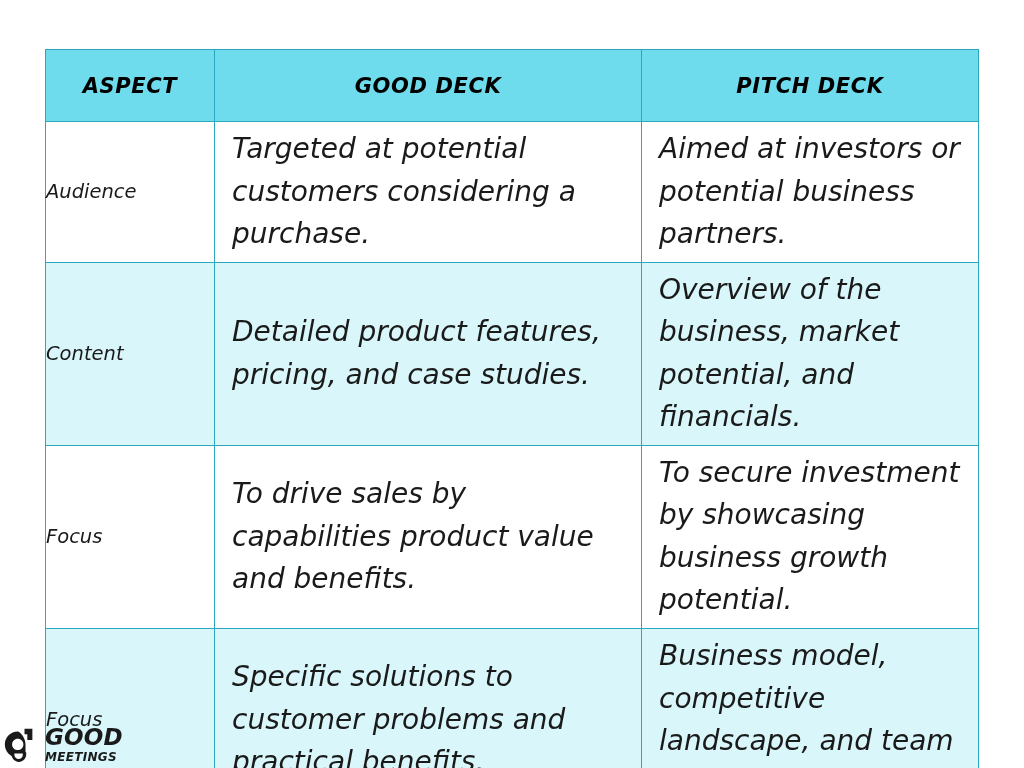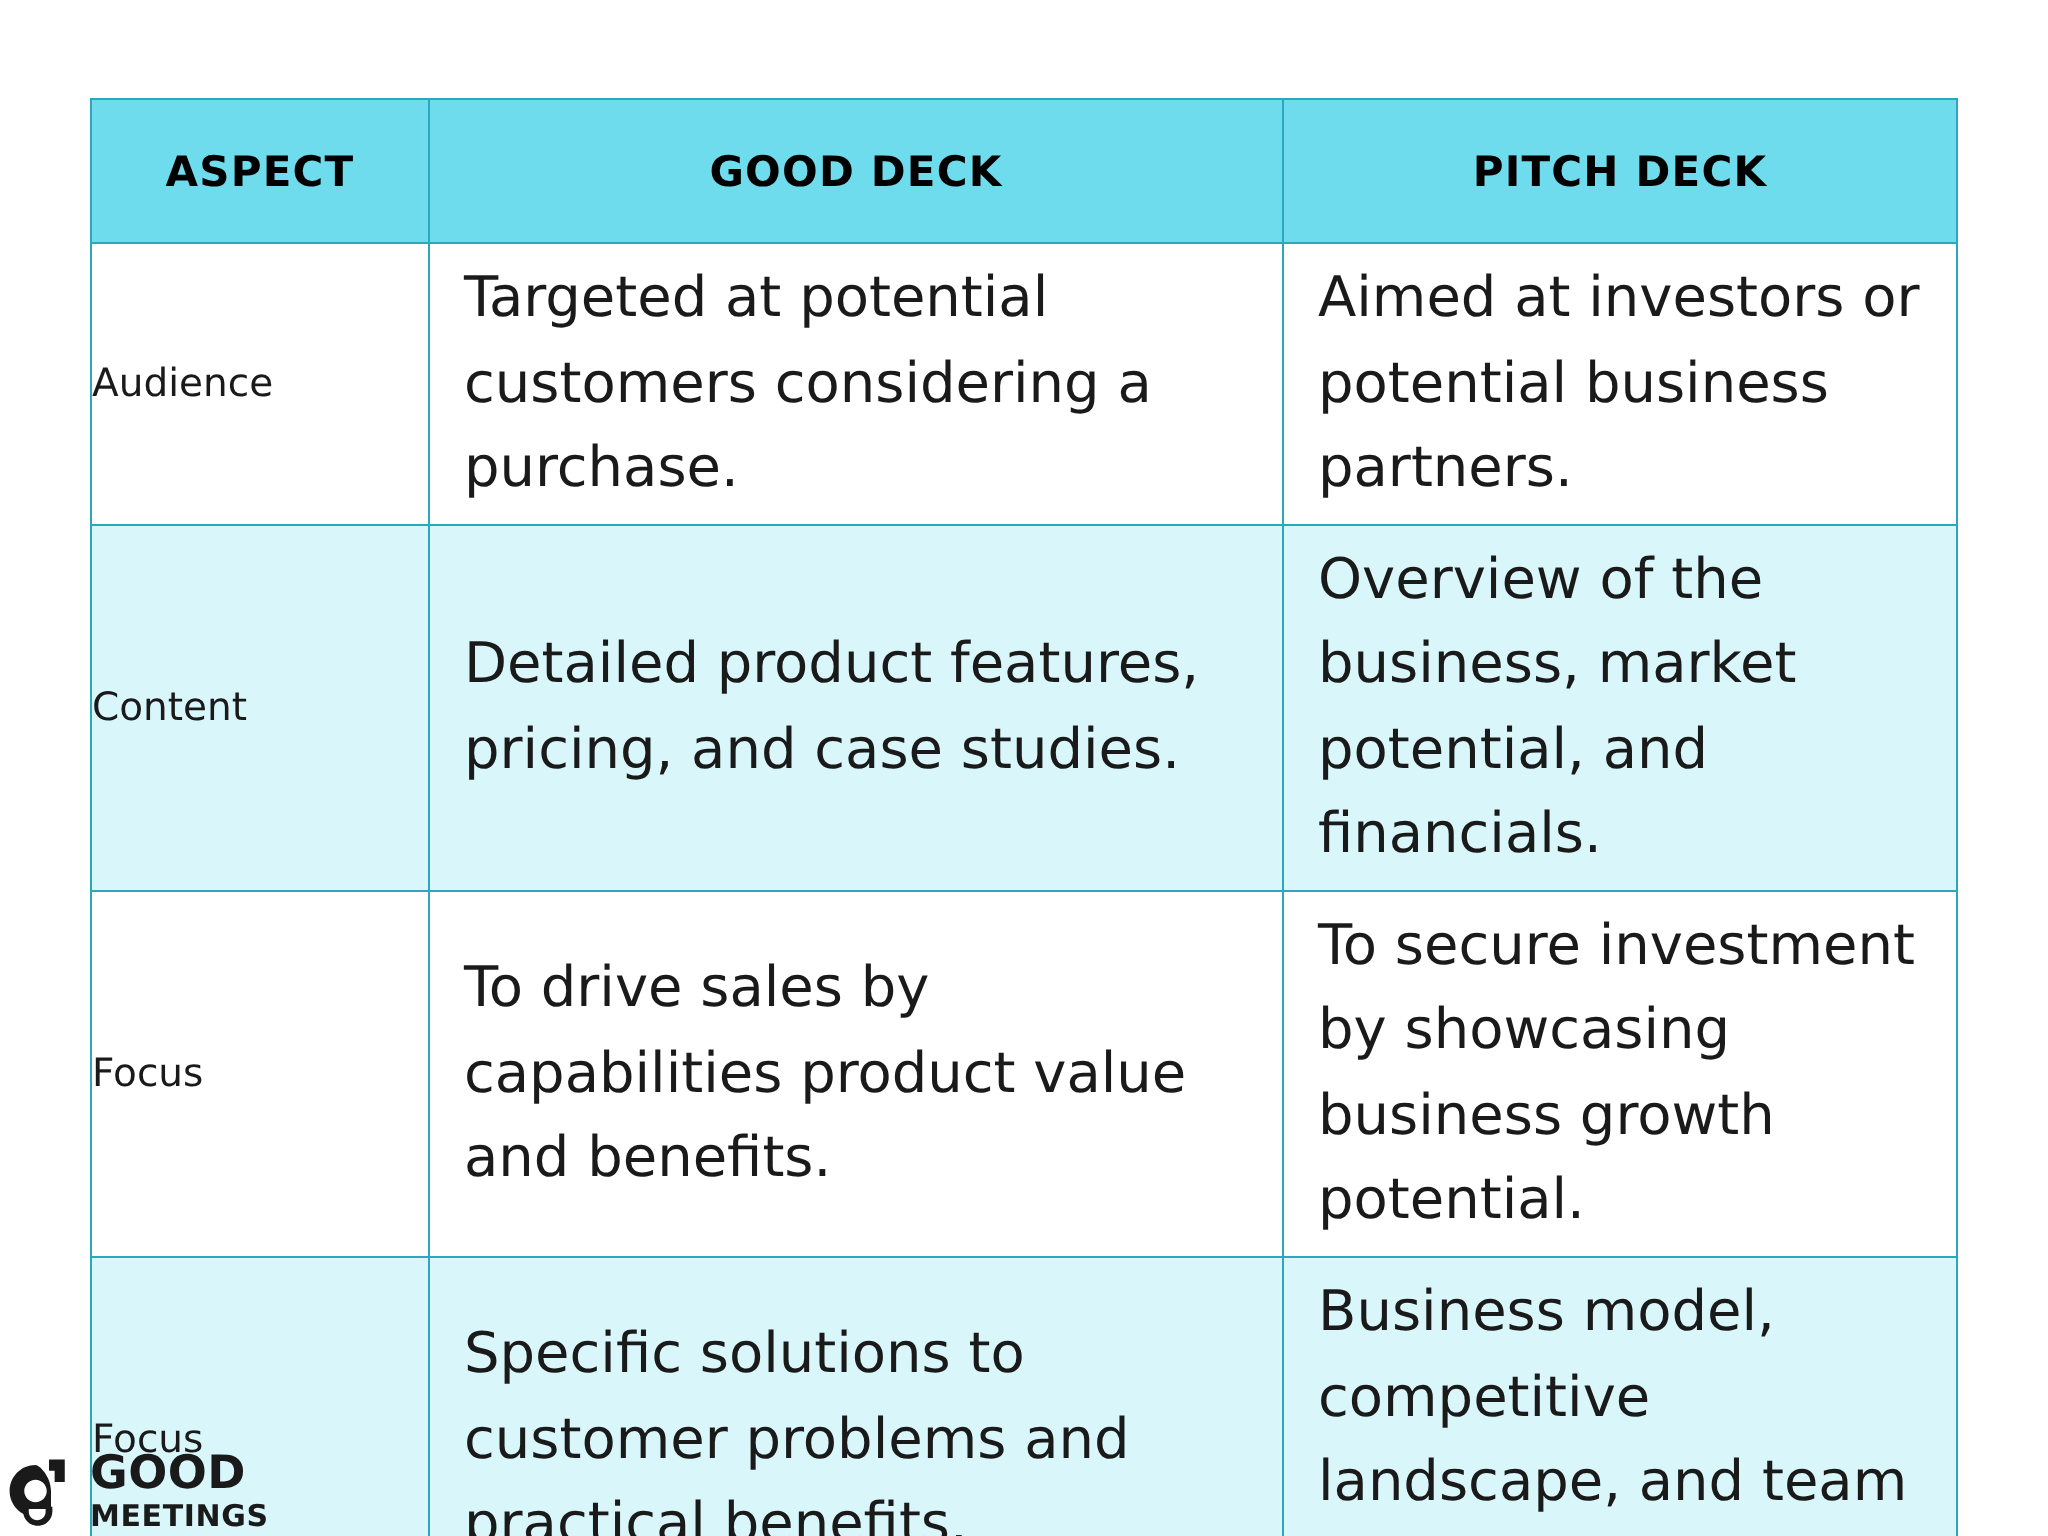--- a/index.html
+++ b/index.html
@@ -13,20 +13,21 @@
     font-family: "DejaVu Sans", "Liberation Sans", sans-serif;
     overflow: hidden;
     position: relative;
   }
 
   .canvas {
     position: absolute;
     inset: 0;
     width: 1024px;
     height: 754px;
+    font-style: italic;
   }
 
   
   .comparison-table {
     position: absolute;
     left: 45px;
     top: 49px;
     width: 933px;
     border-collapse: collapse;
     table-layout: fixed;
@@ -78,21 +79,21 @@
   .r2 td { height: 179px; }
   .r3 td { height: 144px; }
   .r4 td { height: 140px; }
 
   
   .logo {
     position: absolute;
     left: 2px;
     top: 726px;
     display: flex;
-    align-items: center;
+    align-items: flex-end;
     gap: 7px;
   }
   .logo-mark {
     width: 36px;
     height: 36px;
     flex: 0 0 auto;
     display: block;
   }
   .logo-words {
     display: flex;
@@ -100,21 +101,21 @@
     justify-content: center;
     line-height: 1;
   }
   .logo-word-top {
     font-size: 23px;
     font-weight: bold;
     color: #1a1a1a;
     letter-spacing: 0.2px;
   }
   .logo-word-bottom {
-    font-size: 15px;
+    font-size: 12px;
     font-weight: bold;
     color: #1a1a1a;
     letter-spacing: 0.3px;
     margin-top: 2px;
   }
 </style>
 </head>
 <body>
 
 <div class="canvas">

